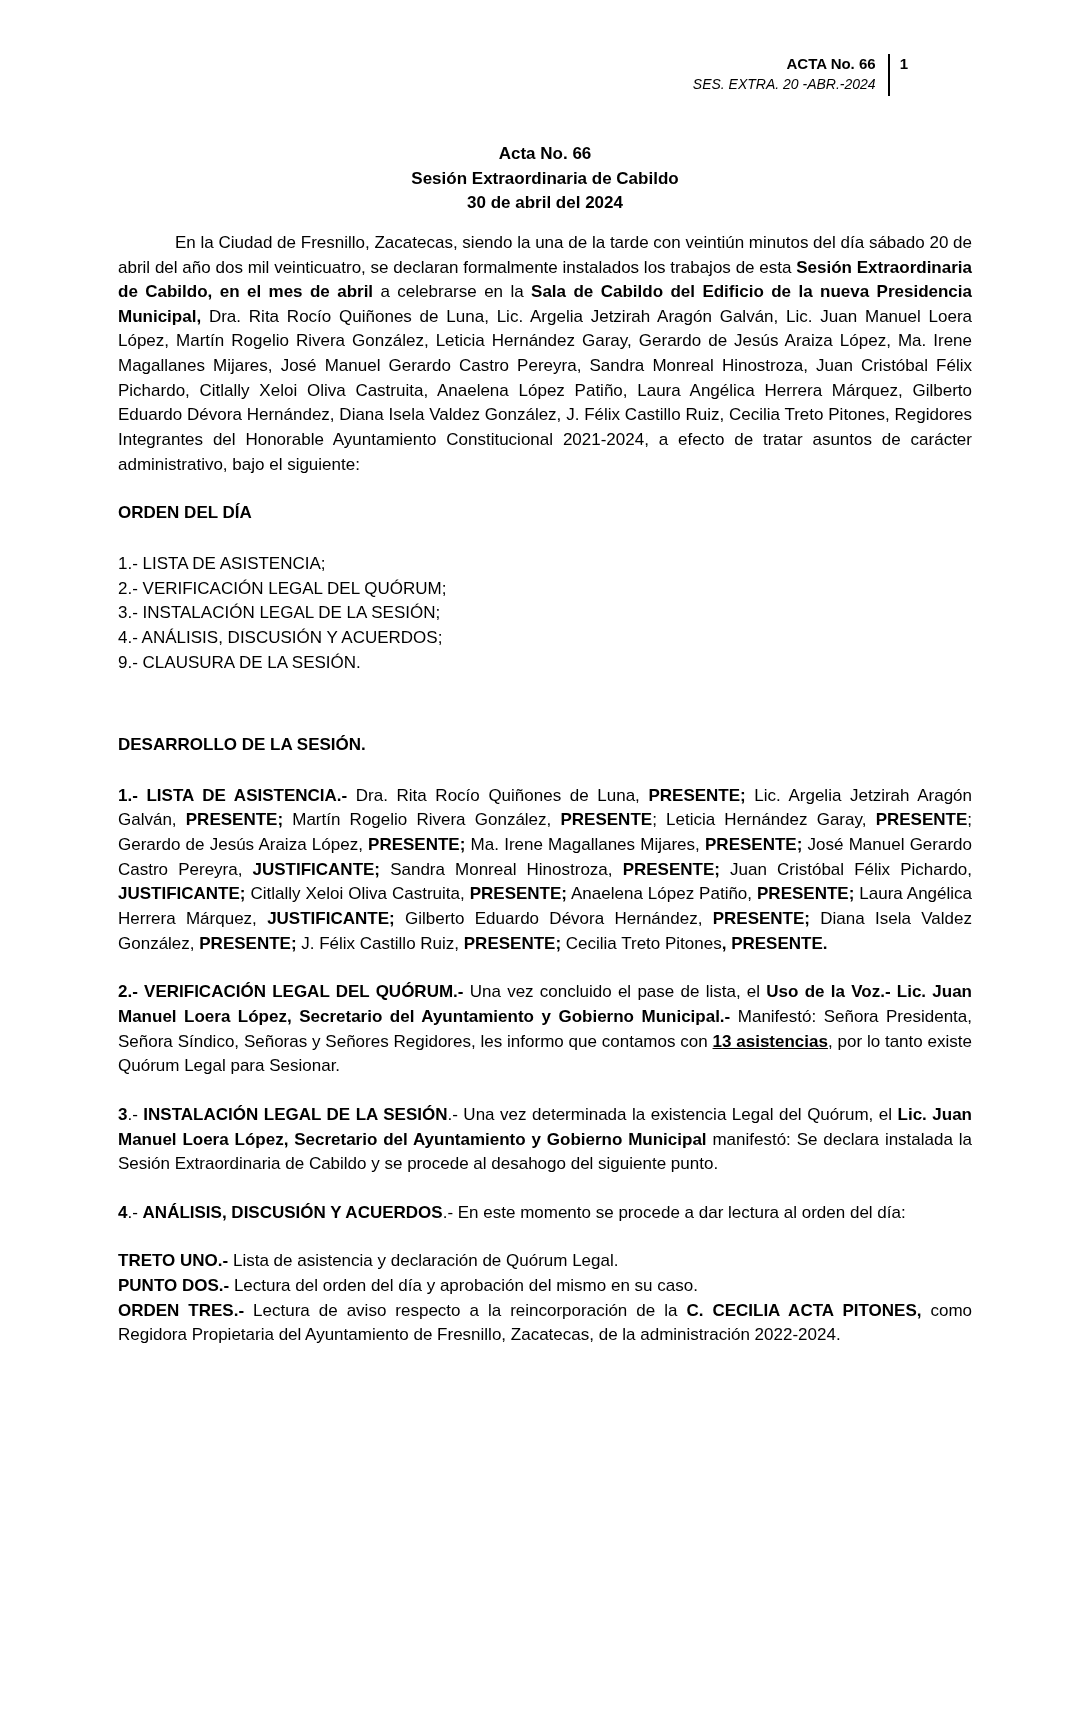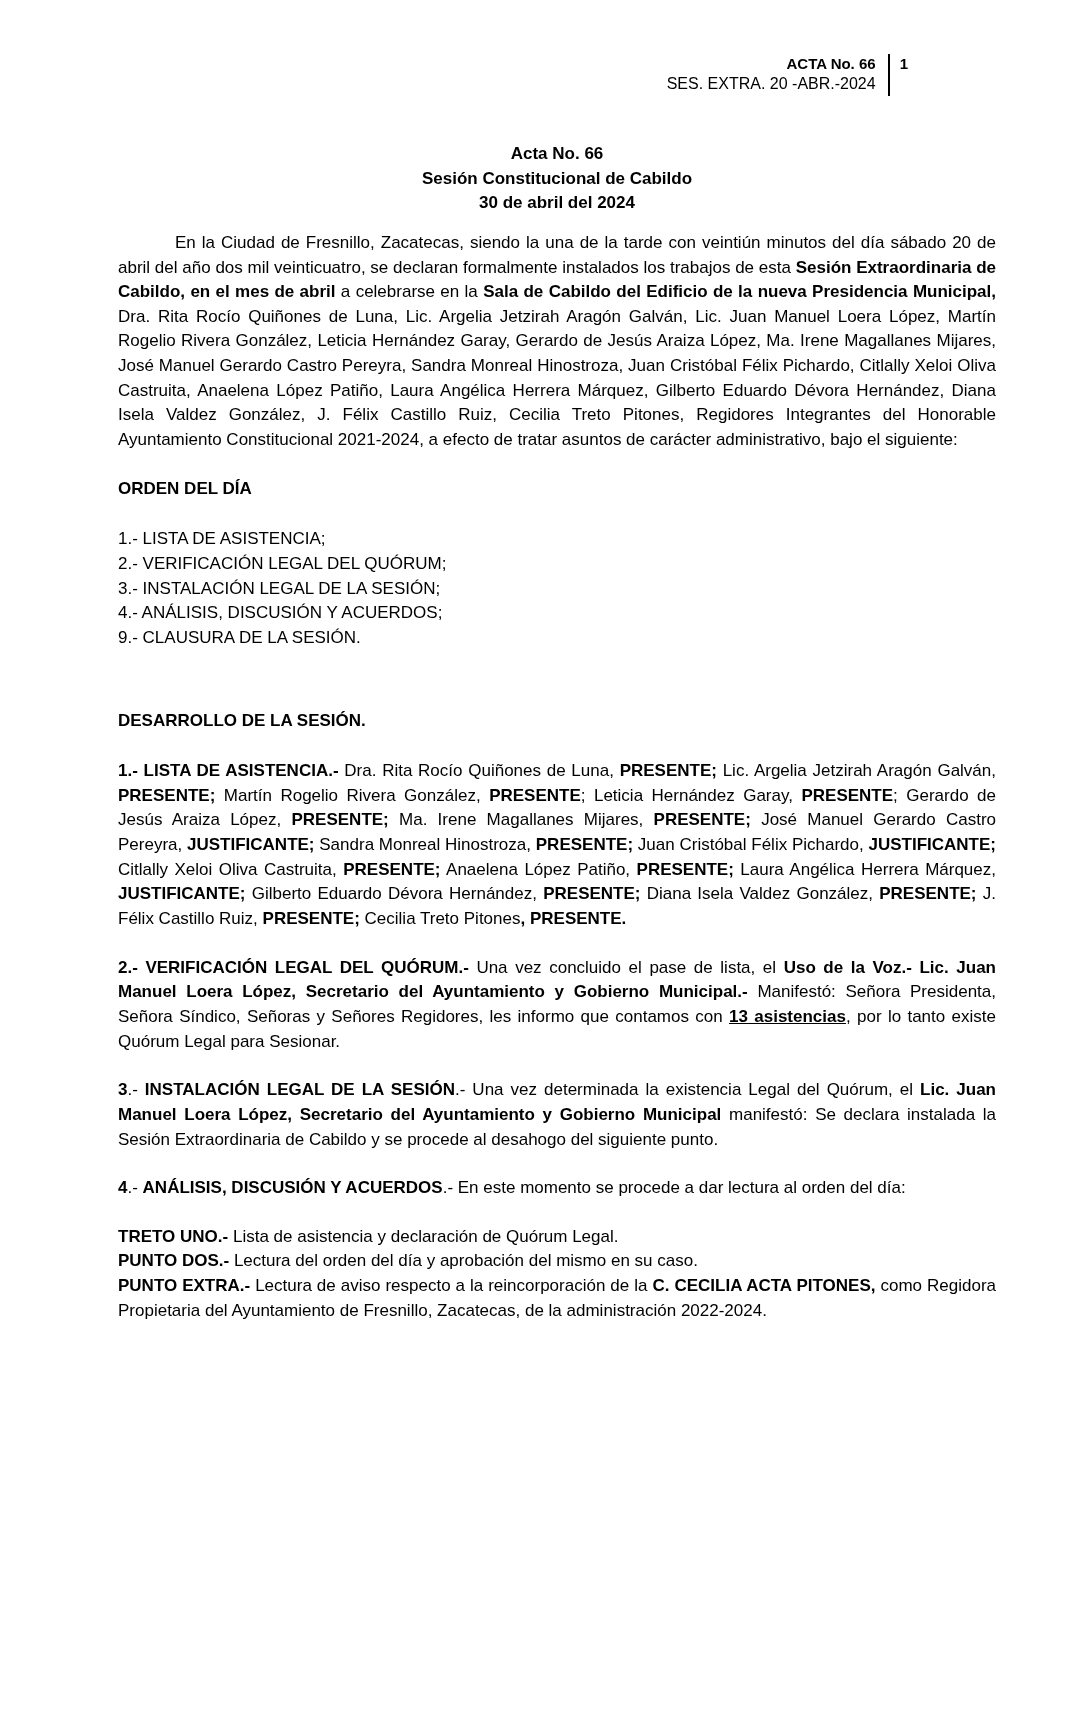--- a/index.html
+++ b/index.html
@@ -6,37 +6,37 @@
     margin: 0;
     padding: 0;
     background: #ffffff;
   }
   .page {
     width: 1088px;
     min-height: 1715px;
     box-sizing: border-box;
     background: #ffffff;
     position: relative;
-    padding: 142px 92px 40px 118px;
+    padding: 142px 116px 40px 118px;
     color: #000000;
     font-family: "Liberation Sans", "DejaVu Sans", sans-serif;
     font-size: 17px;
     line-height: 1.45;
   }
   
   .doc-header {
     position: absolute;
     top: 54px;
     right: 180px;
     display: flex;
     align-items: flex-start;
   }
   .doc-header-lines { text-align: right; }
   .hdr-line1 { font-weight: bold; font-size: 15px; line-height: 20px; }
-  .hdr-line2 { font-size: 16px; line-height: 20px; }
+  .hdr-line2 { font-size: 14px; line-height: 20px; font-style: italic; }
   .doc-header-divider {
     width: 0;
     border-left: 2px solid #000;
     height: 42px;
     margin: 0 10px 0 12px;
     align-self: flex-start;
   }
   .doc-header-page { font-weight: bold; font-size: 15px; line-height: 20px; }
 
   .title {
@@ -72,21 +72,21 @@
     <div class="doc-header-lines">
       <div class="hdr-line1">ACTA No. 66</div>
       <div class="hdr-line2">SES. EXTRA. 20 -ABR.-2024</div>
     </div>
     <div class="doc-header-divider"></div>
     <div class="doc-header-page">1</div>
   </div>
 
   <div class="title">
     <div>Acta No. 66</div>
-    <div>Sesión Constitucional de Cabildo</div>
+    <div>Sesión Extraordinaria de Cabildo</div>
     <div>30 de abril del 2024</div>
   </div>
 
   <p class="para indent"><span>En la Ciudad de Fresnillo, Zacatecas, siendo la una de la tarde con veintiún minutos del día sábado 20 de abril del año dos mil veinticuatro, se declaran formalmente instalados los trabajos de esta </span><span class="b">Sesión Extraordinaria de Cabildo, en el mes de abril</span><span> a celebrarse en la </span><span class="b">Sala de Cabildo del Edificio de la nueva Presidencia Municipal,</span><span> Dra. Rita Rocío Quiñones de Luna, Lic. Argelia Jetzirah Aragón Galván, Lic. Juan Manuel Loera López, Martín Rogelio Rivera González, Leticia Hernández Garay, Gerardo de Jesús Araiza López, Ma. Irene Magallanes Mijares, José Manuel Gerardo Castro Pereyra, Sandra Monreal Hinostroza, Juan Cristóbal Félix Pichardo, Citlally Xeloi Oliva Castruita, Anaelena López Patiño, Laura Angélica Herrera Márquez, Gilberto Eduardo Dévora Hernández, Diana Isela Valdez González, J. Félix Castillo Ruiz, Cecilia Treto Pitones, Regidores Integrantes del Honorable Ayuntamiento Constitucional 2021-2024, a efecto de tratar asuntos de carácter administrativo, bajo el siguiente:</span></p>
 
   <div class="heading">ORDEN DEL DÍA</div>
 
   <div class="orden-list">
       <div>1.- LISTA DE ASISTENCIA;</div>
       <div>2.- VERIFICACIÓN LEGAL DEL QUÓRUM;</div>
@@ -101,16 +101,16 @@
 
   <p class="para"><span class="b">2.- VERIFICACIÓN LEGAL DEL QUÓRUM.- </span><span>Una vez concluido el pase de lista, el </span><span class="b">Uso de la Voz.- Lic. Juan Manuel Loera López, Secretario del Ayuntamiento y Gobierno Municipal.- </span><span>Manifestó: Señora Presidenta, Señora Síndico, Señoras y Señores Regidores, les informo que contamos con </span><span class="b u">13 asistencias</span><span>, por lo tanto existe Quórum Legal para Sesionar.</span></p>
 
   <p class="para"><span class="b">3</span><span>.- </span><span class="b">INSTALACIÓN LEGAL DE LA SESIÓN</span><span>.- Una vez determinada la existencia Legal del Quórum, el </span><span class="b">Lic. Juan Manuel Loera López, Secretario del Ayuntamiento y Gobierno Municipal</span><span> manifestó: Se declara instalada la Sesión Extraordinaria de Cabildo y se procede al desahogo del siguiente punto.</span></p>
 
   <p class="para"><span class="b">4</span><span>.- </span><span class="b">ANÁLISIS, DISCUSIÓN Y ACUERDOS</span><span>.- En este momento se procede a dar lectura al orden del día:</span></p>
 
   <div class="puntos">
     <p class="para tight"><span class="b">TRETO UNO.- </span><span>Lista de asistencia y declaración de Quórum Legal.</span></p>
     <p class="para tight"><span class="b">PUNTO DOS.- </span><span>Lectura del orden del día y aprobación del mismo en su caso.</span></p>
-    <p class="para tight"><span class="b">PUNTO EXTRA.- </span><span>Lectura de aviso respecto a la reincorporación de la </span><span class="b">C. CECILIA ACTA PITONES,</span><span> como Regidora Propietaria del Ayuntamiento de Fresnillo, Zacatecas, de la administración 2022-2024.</span></p>
+    <p class="para tight"><span class="b">ORDEN TRES.- </span><span>Lectura de aviso respecto a la reincorporación de la </span><span class="b">C. CECILIA ACTA PITONES,</span><span> como Regidora Propietaria del Ayuntamiento de Fresnillo, Zacatecas, de la administración 2022-2024.</span></p>
   </div>
 
 </div>
 
 </body></html>

